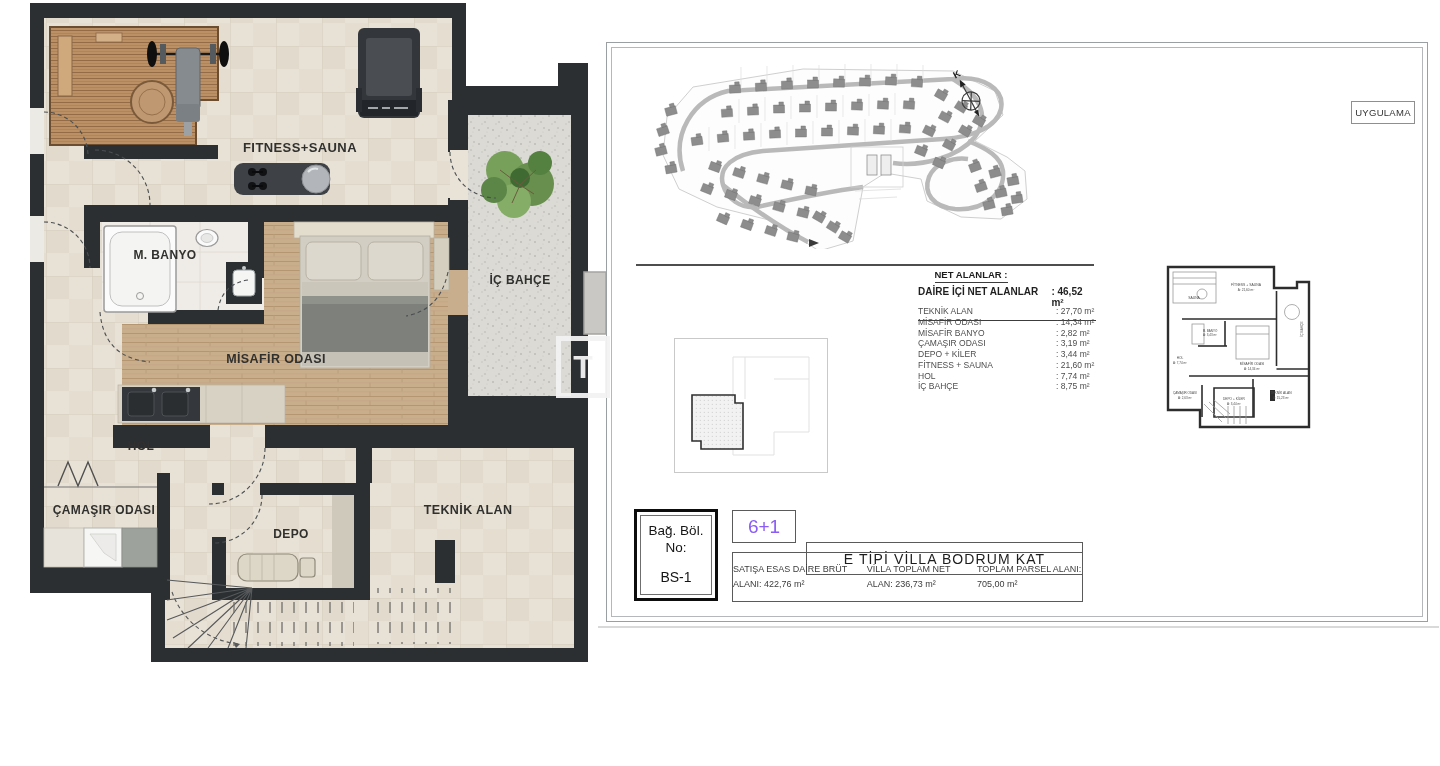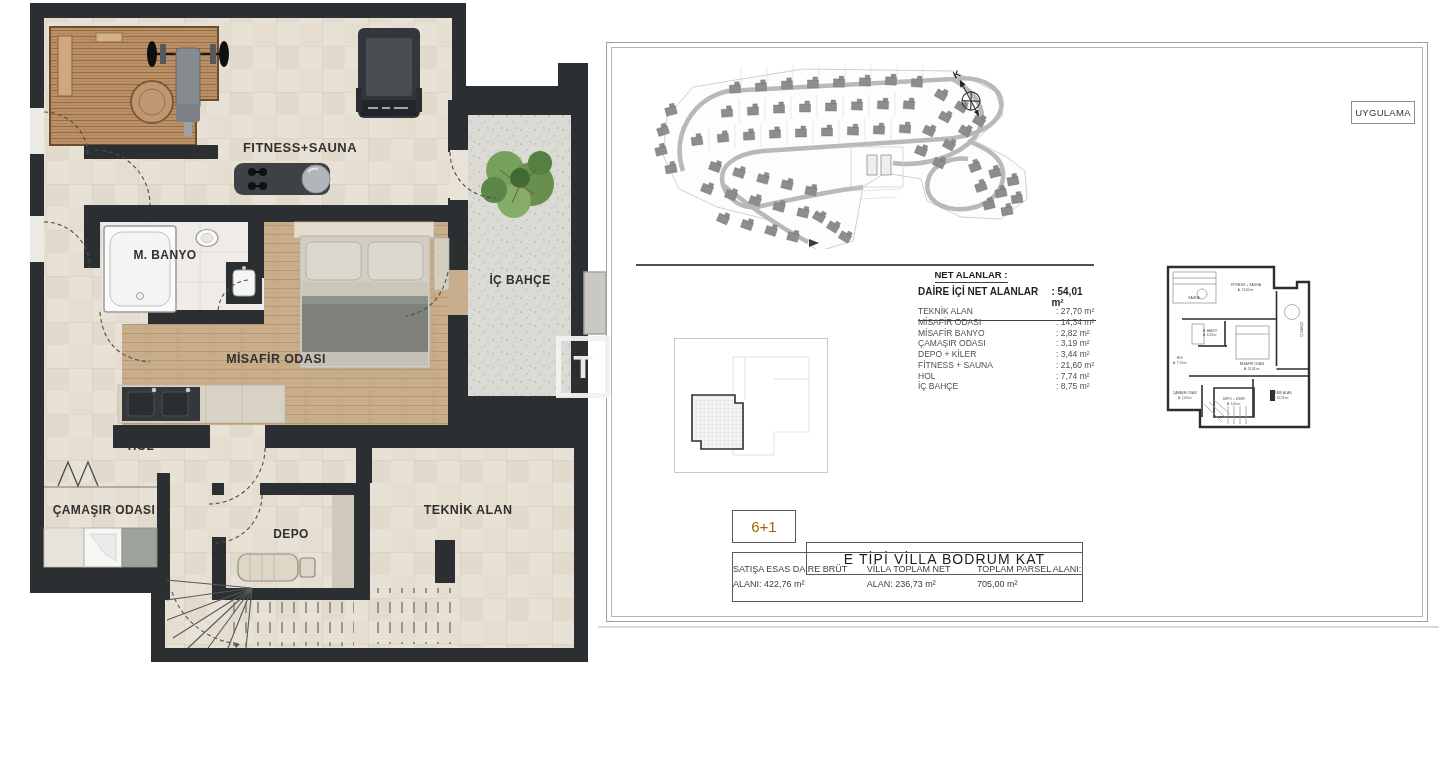--- a/index.html
+++ b/index.html
@@ -27,21 +27,21 @@
   .net-row .nl{width:138px;}
 
   .keyplan{position:absolute;left:67px;top:295px;width:152px;height:133px;border:1px solid #c9c9c9;}
 
   .bagbox{position:absolute;left:27px;top:466px;width:84px;height:92px;border:3px solid #0d0d0d;
     box-sizing:border-box;}
   .bagbox-inner{position:absolute;inset:3px;border:1px solid #6f6f6f;display:flex;flex-direction:column;
     align-items:center;justify-content:center;font-size:13.5px;color:#151515;line-height:1.25;}
   .bag-no{margin-top:12px;font-size:14px;}
   .roombox{position:absolute;left:125px;top:467px;width:64px;height:33px;border:1.5px solid #5a5a5a;
-    box-sizing:border-box;display:flex;align-items:center;justify-content:center;font-size:15px;color:#a16207;}
+    box-sizing:border-box;display:flex;align-items:center;justify-content:center;font-size:19px;color:#8b5cf6;}
   .titlebox{position:absolute;left:199px;top:467px;width:277px;height:33px;border:1.5px solid #5a5a5a;
     box-sizing:border-box;display:flex;align-items:center;justify-content:center;font-size:14px;
     letter-spacing:1.1px;color:#1d1d1d;margin-top:32px;}
   .areabox{position:absolute;left:125px;top:509px;width:351px;height:50px;border:1.5px solid #5a5a5a;
     box-sizing:border-box;display:flex;flex-direction:row;align-items:center;justify-content:center;
     font-size:9px;color:#3c3c3c;line-height:1.65;}
 
   .under-strip{position:absolute;left:598px;top:626px;width:841px;height:2px;background:#d9d9d9;}
 
   
@@ -390,21 +390,21 @@
 
     <div class="stamp">UYGULAMA</div>
 
     <div class="divider"></div>
 
     <div class="net-title">
       <span>NET ALANLAR :</span>
     </div>
     <div class="net-sub">
       <span class="nl">DAİRE İÇİ NET ALANLAR</span>
-      <span>: 54,01 m²</span>
+      <span>: 46,52 m²</span>
     </div>
     <div class="net-rows">
       <div class="net-row">
         <span class="nl">TEKNİK ALAN</span>
         <span>: 27,70 m²</span>
         </div>
       <div class="net-row">
         <span class="nl">MİSAFİR ODASI</span>
         <span>: 14,34 m²</span>
         </div>
@@ -484,20 +484,27 @@
         <text x="21" y="140" font-size="3">ÇAMAŞIR ODASI</text>
         <text x="21" y="145" font-size="3">A: 2,63 m²</text>
         <text x="70" y="146" font-size="3.2">DEPO + KİLER</text>
         <text x="70" y="151" font-size="3">A: 3,44 m²</text>
         <text x="117" y="140" font-size="3.3">TEKNİK ALAN</text>
         <text x="117" y="145" font-size="3.1">A: 15,23 m²</text>
         <text x="139" y="75" font-size="3.2" transform="rotate(-90 139 75)">İÇ BAHÇE</text>
       </g>
     </svg>
 
+    <div class="bagbox">
+      <div class="bagbox-inner">
+        <span>Bağ. Böl.</span>
+        <span>No:</span>
+        <span class="bag-no">BS-1</span>
+      </div>
+    </div>
     <div class="roombox">6+1</div>
     <div class="titlebox">E TİPİ VİLLA  BODRUM KAT</div>
     <div class="areabox">
       <span>SATIŞA ESAS DAİRE BRÜT ALANI: 422,76 m²</span>
       <span>VİLLA TOPLAM NET ALAN: 236,73 m²</span>
       <span>TOPLAM PARSEL ALANI: 705,00 m²</span>
     </div>
   </div>
 
   <div class="under-strip"></div>

